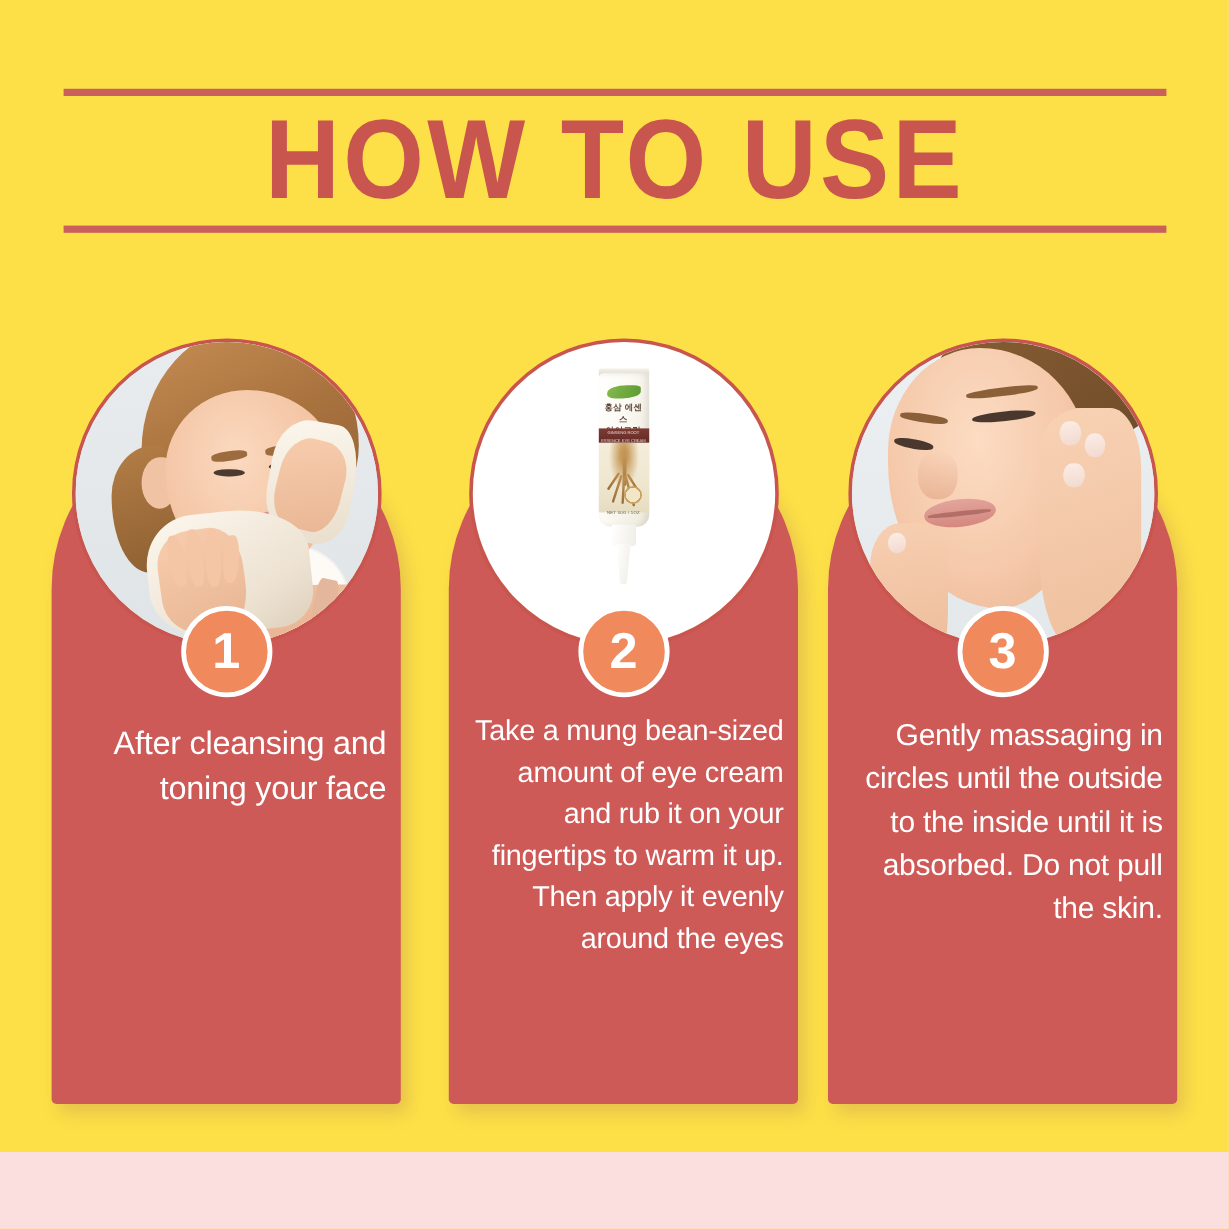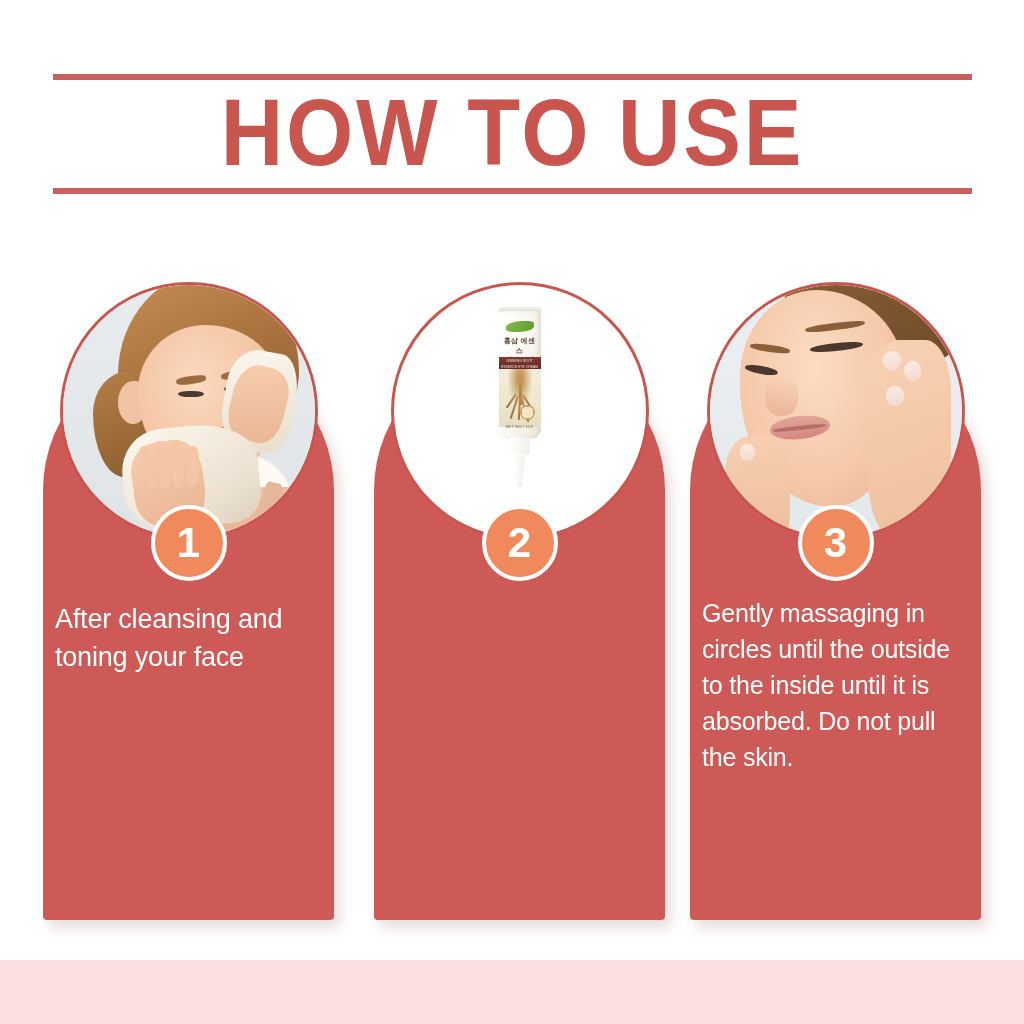--- a/index.html
+++ b/index.html
@@ -15,21 +15,21 @@
     background: #FBDFDE;
     font-family: "Liberation Sans", sans-serif;
     position: relative;
   }
 
   .poster {
     position: absolute;
     inset: 0;
     width: 1024px;
     height: 960px;
-    background: #ffffff;
+    background: #fde047;
   }
 
   
   .header {
     position: absolute;
     left: 53px;
     top: 74px;
     width: 919px;
     height: 120px;
   }
@@ -460,21 +460,21 @@
     z-index: 5;
   }
 
   
   .caption {
     position: absolute;
     left: 12px;
     right: 12px;
     top: 255px;
     color: #FFFFFF;
-    text-align: left;
+    text-align: right;
     font-size: 27px;
     font-weight: 300;
     line-height: 1.42;
     letter-spacing: -0.2px;
   }
   .card-2 .caption { font-size: 24px; line-height: 1.44; top: 248px; }
   .card-3 .caption { font-size: 25px; line-height: 1.44; top: 250px; }
 </style>
 </head>
 <body>
@@ -540,20 +540,21 @@
             <div class="root-leg rl4"></div>
             <div class="root-leg rl5"></div>
           </div>
           <div class="tube-seal"></div>
           <div class="tube-net">NET 30G / 1OZ</div>
           <div class="tube-neck"></div>
           <div class="tube-nozzle"></div>
         </div>
       </div>
       <div class="badge">2</div>
+      <div class="caption">Take a mung bean-sized amount of eye cream and rub it on your fingertips to warm it up. Then apply it evenly around the eyes</div>
     </div>
 
     <div class="card card-3">
       <div class="media">
         <div class="photo-3">
           <div class="p3-hair"></div>
           <div class="p3-face"></div>
           <div class="p3-ear"></div>
           <div class="p3-brow-l"></div>
           <div class="p3-brow-r"></div>

